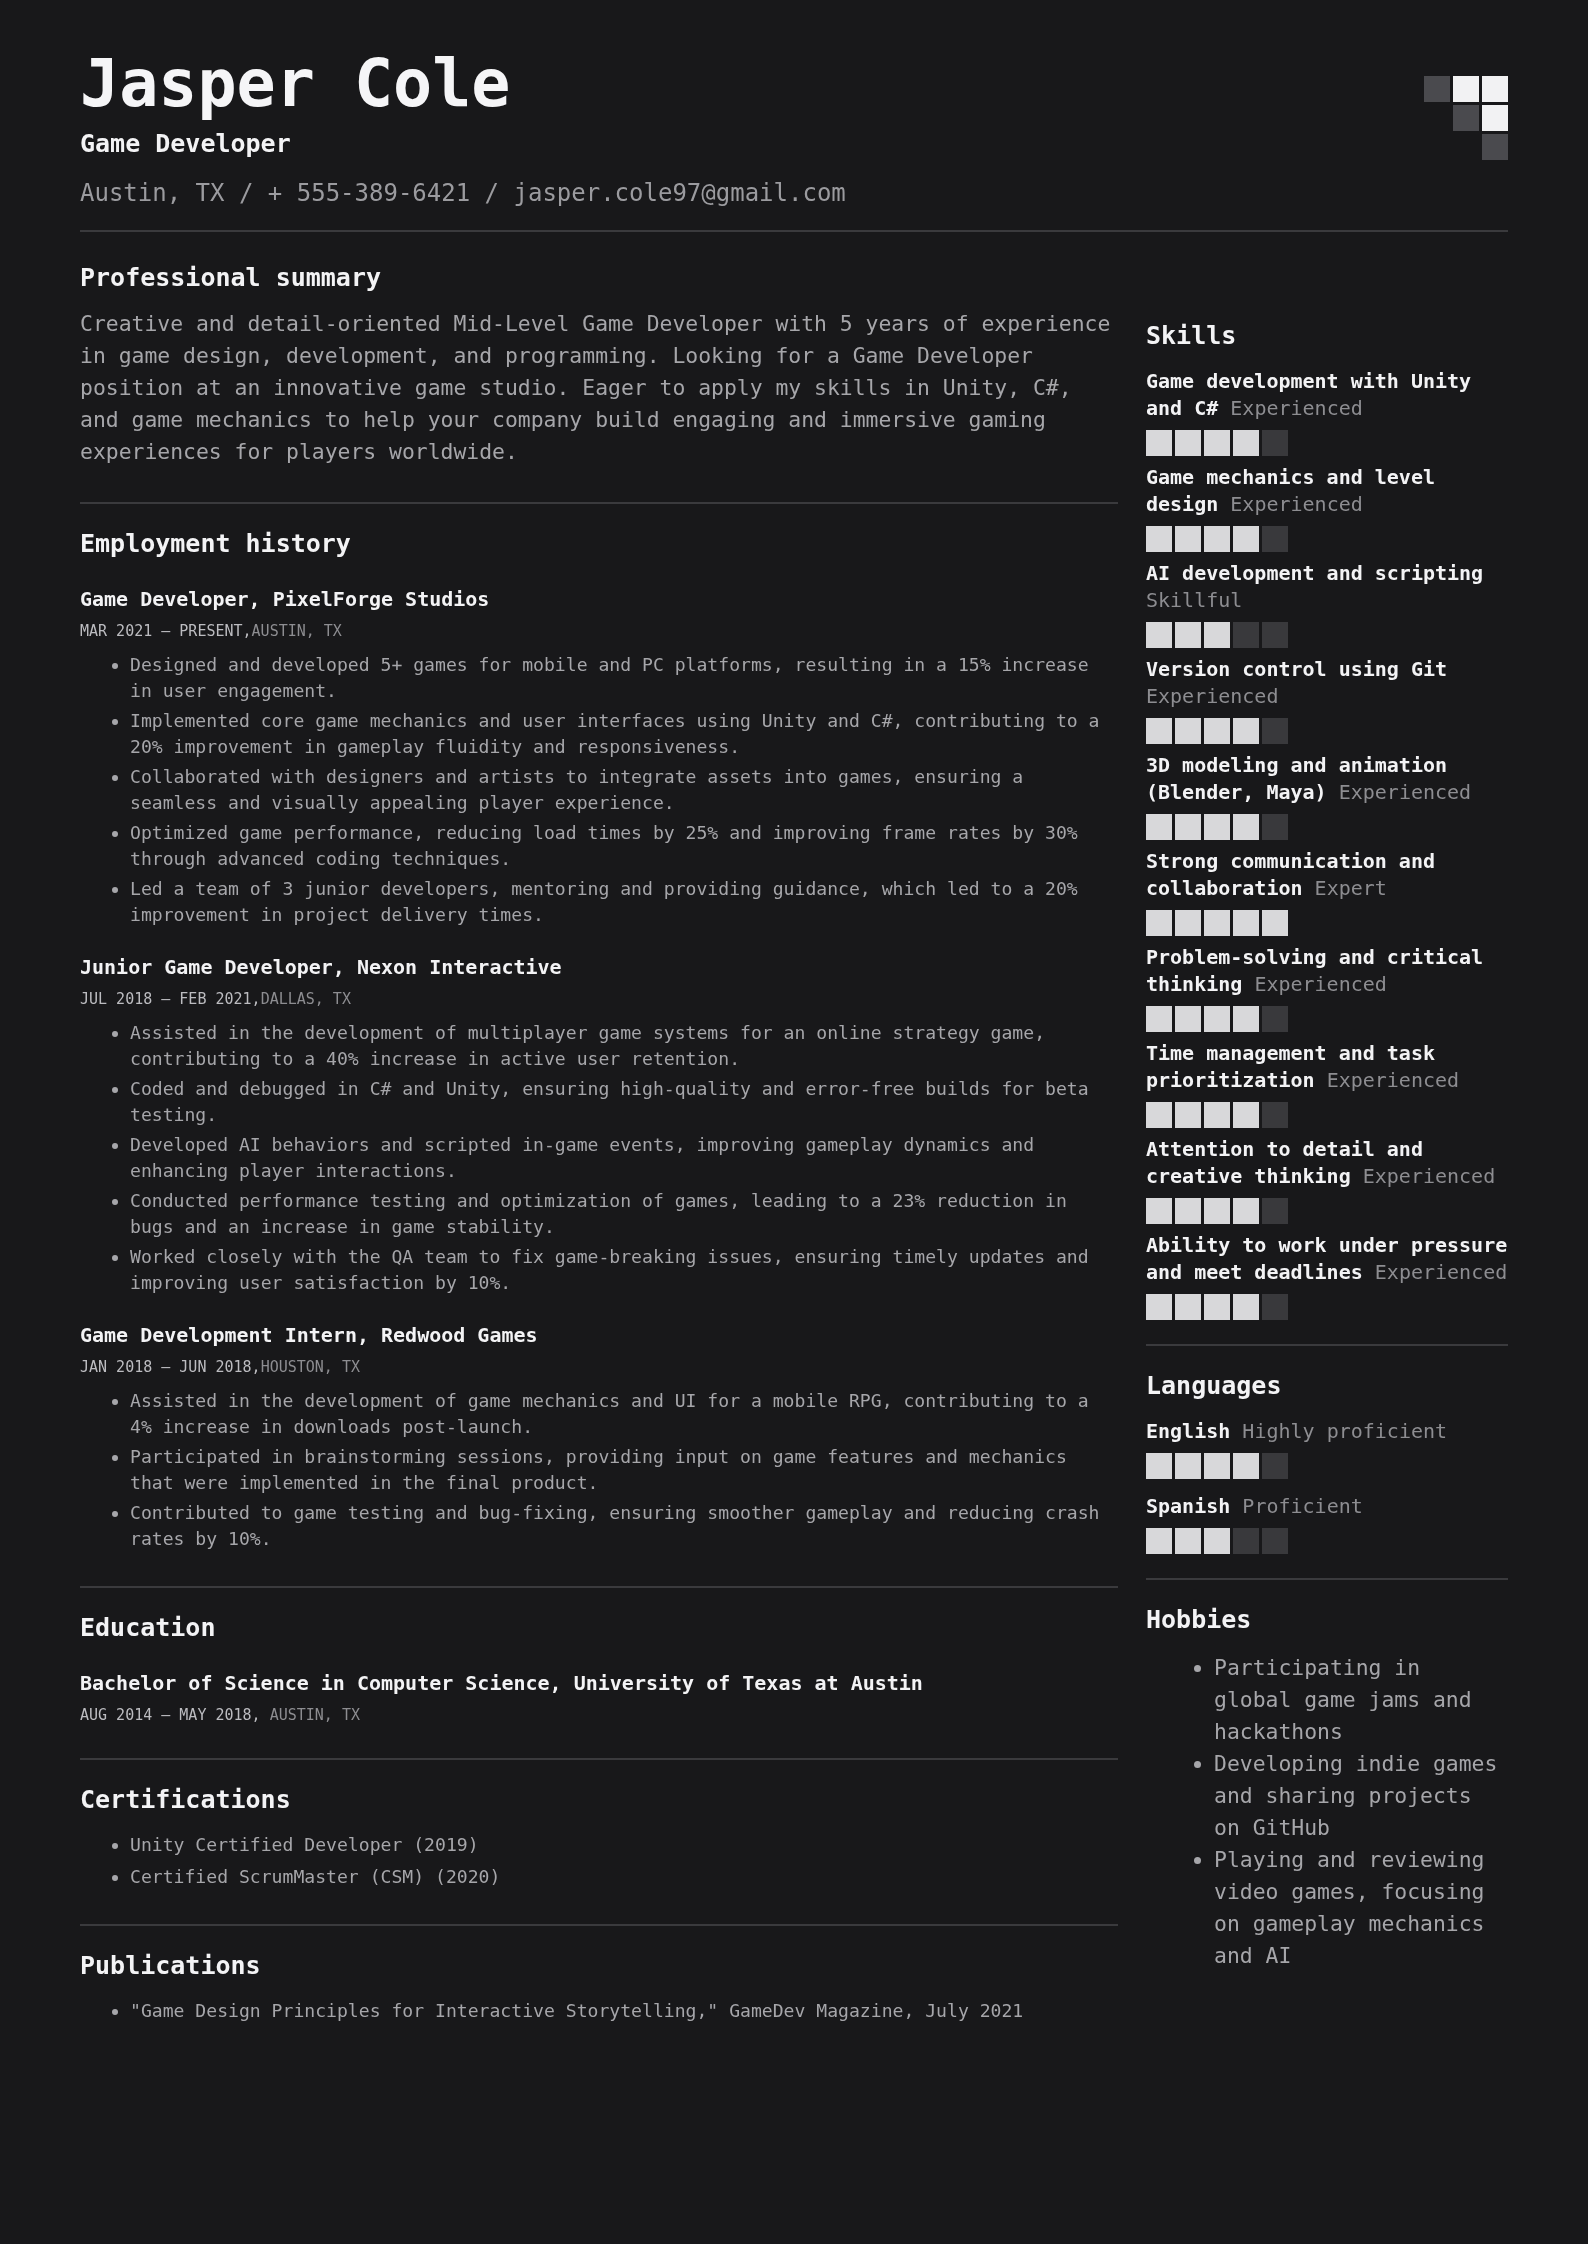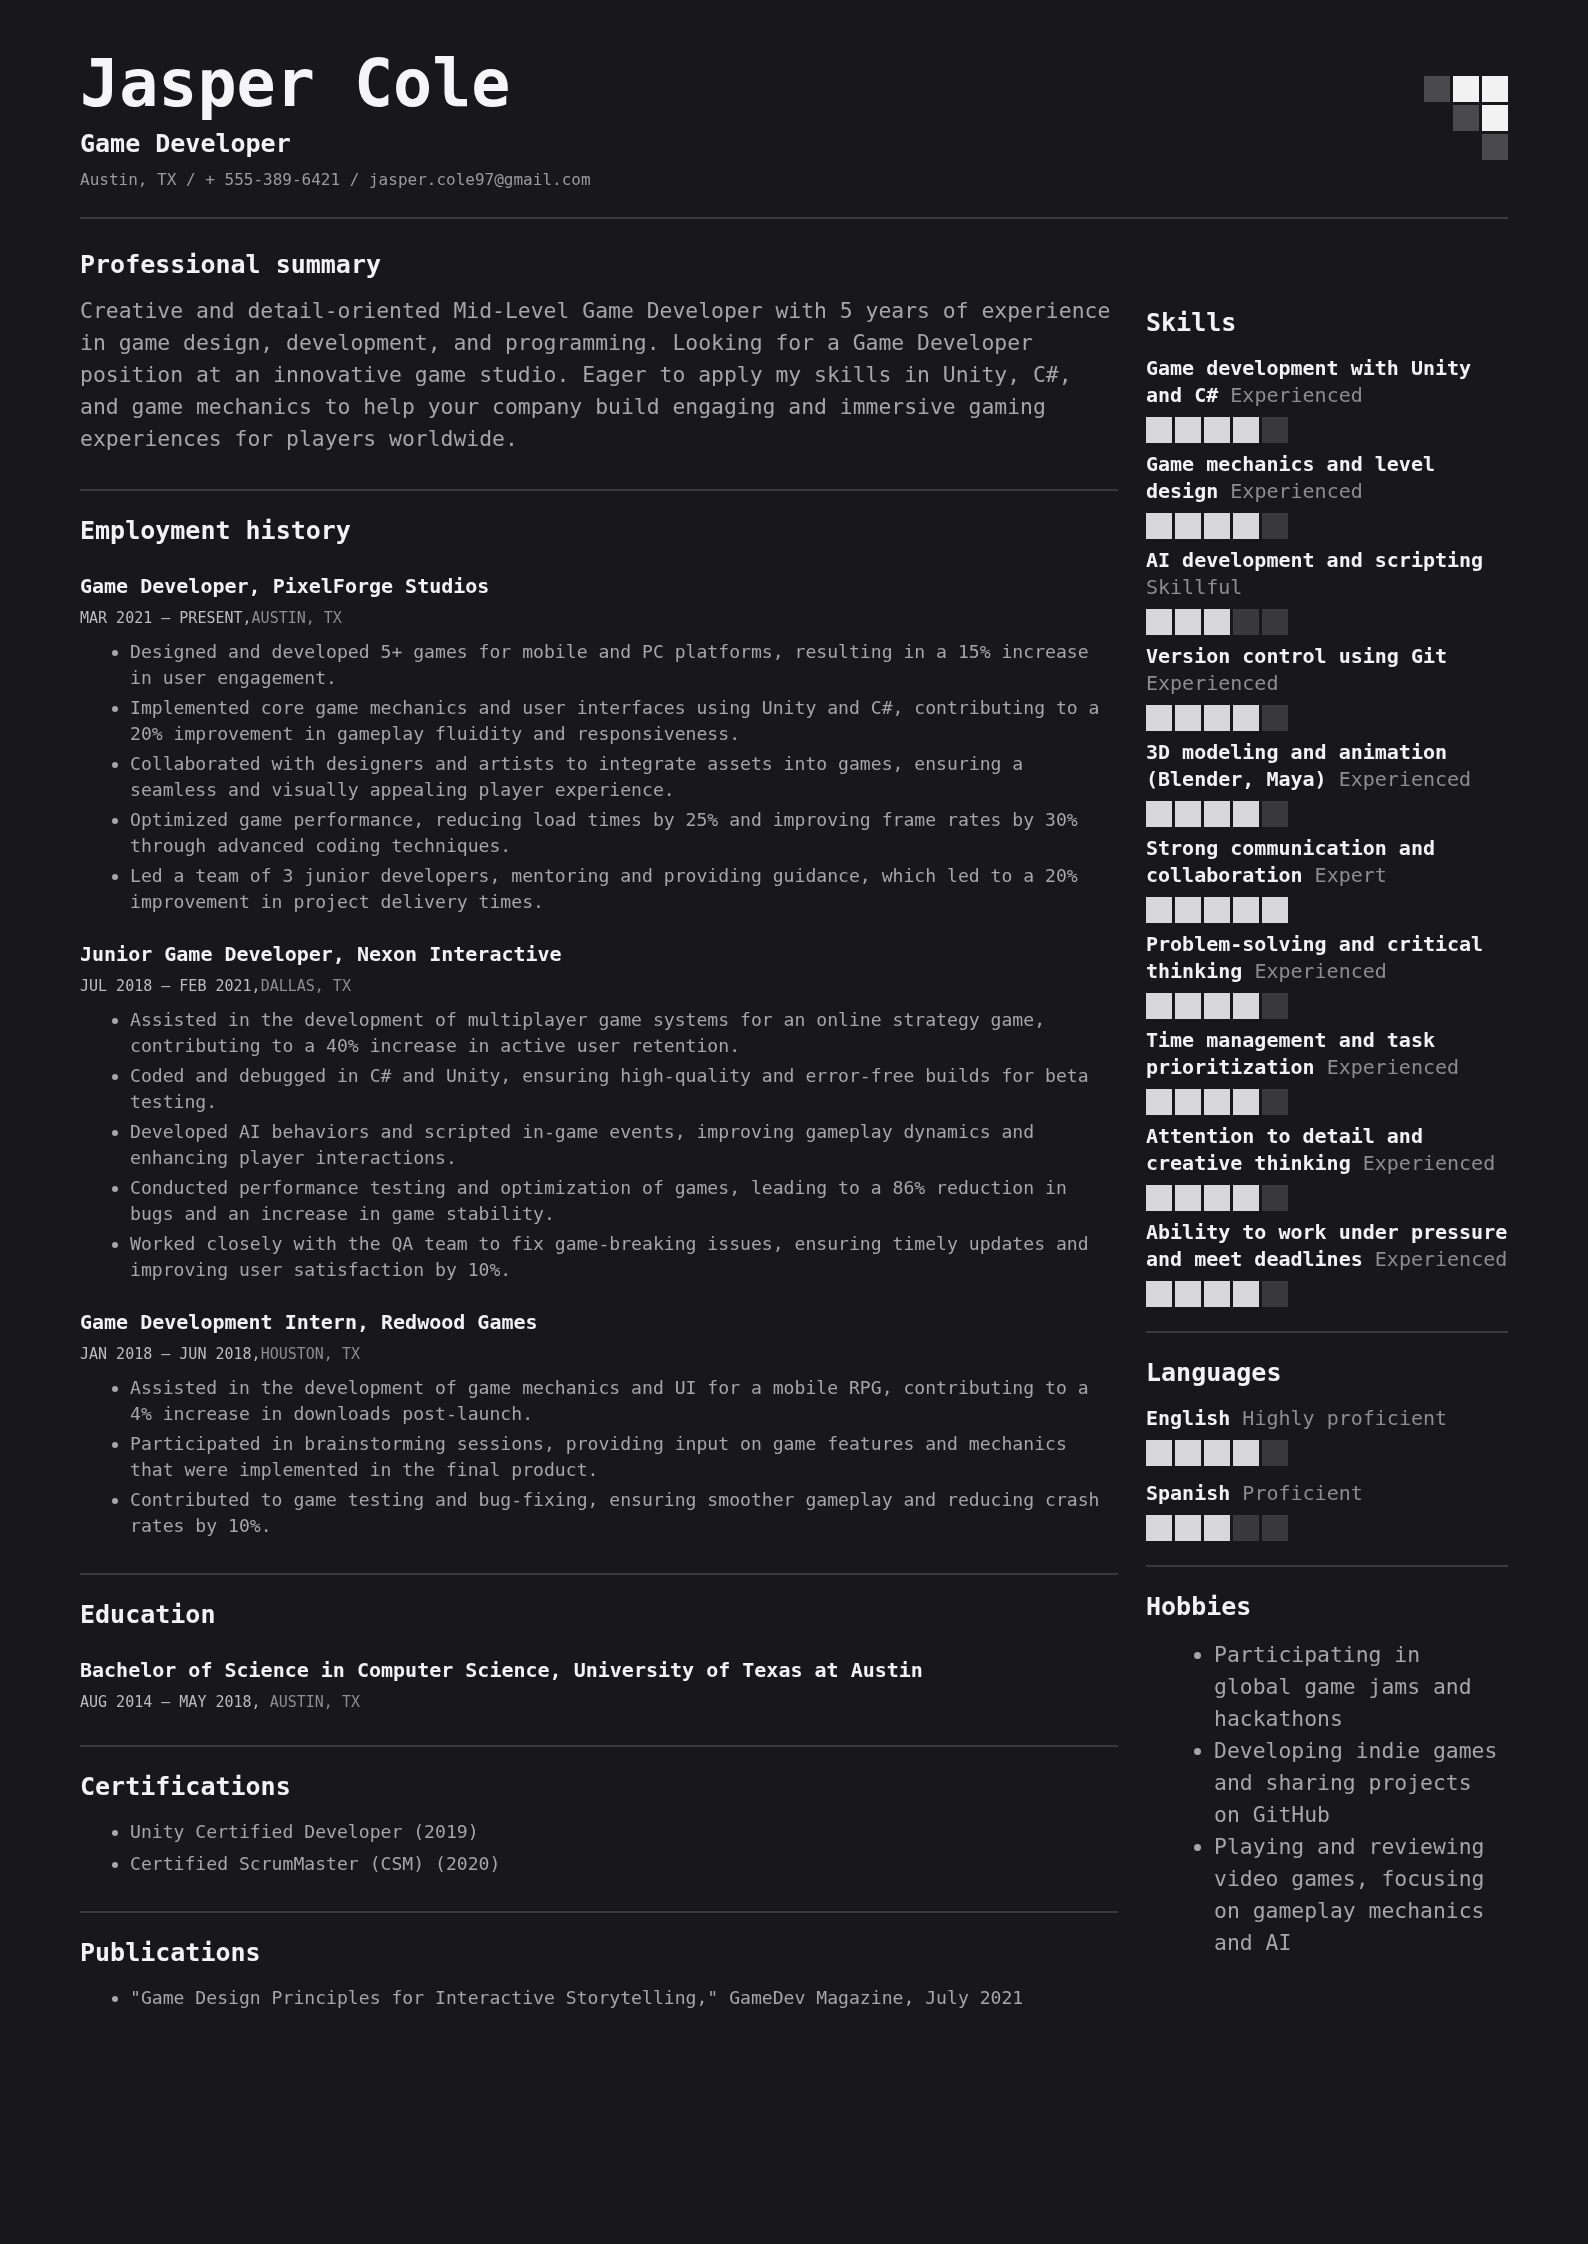--- a/index.html
+++ b/index.html
@@ -10,21 +10,21 @@
   html,body{margin:0;padding:0;background:var(--bg);}
   .page{
     position:relative;width:1588px;height:2244px;box-sizing:border-box;
     padding:52px 80px 12px 80px;background:var(--bg);overflow:hidden;
     font-family:"DejaVu Sans Mono", monospace;
   }
   
   header{position:relative;}
   .name{margin:0;font-size:65px;line-height:64px;font-weight:bold;color:var(--name);}
   .role{margin:14px 0 0;font-size:25px;line-height:28px;font-weight:bold;color:var(--heading);}
-  .contact{margin:11px 0 0;font-size:16px;line-height:22px;color:var(--contact);}
+  .contact{margin:24px 0 0;font-size:24px;line-height:22px;color:var(--contact);}
   .logo{position:absolute;top:24px;right:0;display:grid;grid-template-columns:repeat(3,26px);grid-auto-rows:26px;gap:3px;}
   .logo .cell-white{background:var(--logo-white);}
   .logo .cell-gray{background:var(--logo-gray);}
   .logo .cell-none{background:transparent;}
   hr{border:none;height:2px;background:var(--divider);margin:0;}
   hr.full{margin-top:26px;}
   hr.main{margin-top:34px;}
   hr.side{margin-top:24px;}
   
   .columns{display:flex;gap:28px;align-items:center;}
@@ -111,21 +111,21 @@
           </ul>
         </div>
 
         <div class="job">
           <h3 class="job-title">Junior Game Developer, Nexon Interactive</h3>
           <div class="dateline"><span class="dates">JUL 2018 – FEB 2021,</span><span class="loc">DALLAS, TX</span></div>
           <ul class="bullets">
             <li>Assisted in the development of multiplayer game systems for an online strategy game, contributing to a 40% increase in active user retention.</li>
             <li>Coded and debugged in C# and Unity, ensuring high-quality and error-free builds for beta testing.</li>
             <li>Developed AI behaviors and scripted in-game events, improving gameplay dynamics and enhancing player interactions.</li>
-            <li>Conducted performance testing and optimization of games, leading to a 86% reduction in bugs and an increase in game stability.</li>
+            <li>Conducted performance testing and optimization of games, leading to a 23% reduction in bugs and an increase in game stability.</li>
             <li>Worked closely with the QA team to fix game-breaking issues, ensuring timely updates and improving user satisfaction by 10%.</li>
           </ul>
         </div>
 
         <div class="job">
           <h3 class="job-title">Game Development Intern, Redwood Games</h3>
           <div class="dateline"><span class="dates">JAN 2018 – JUN 2018,</span><span class="loc">HOUSTON, TX</span></div>
           <ul class="bullets">
             <li>Assisted in the development of game mechanics and UI for a mobile RPG, contributing to a 4% increase in downloads post-launch.</li>
             <li>Participated in brainstorming sessions, providing input on game features and mechanics that were implemented in the final product.</li>

